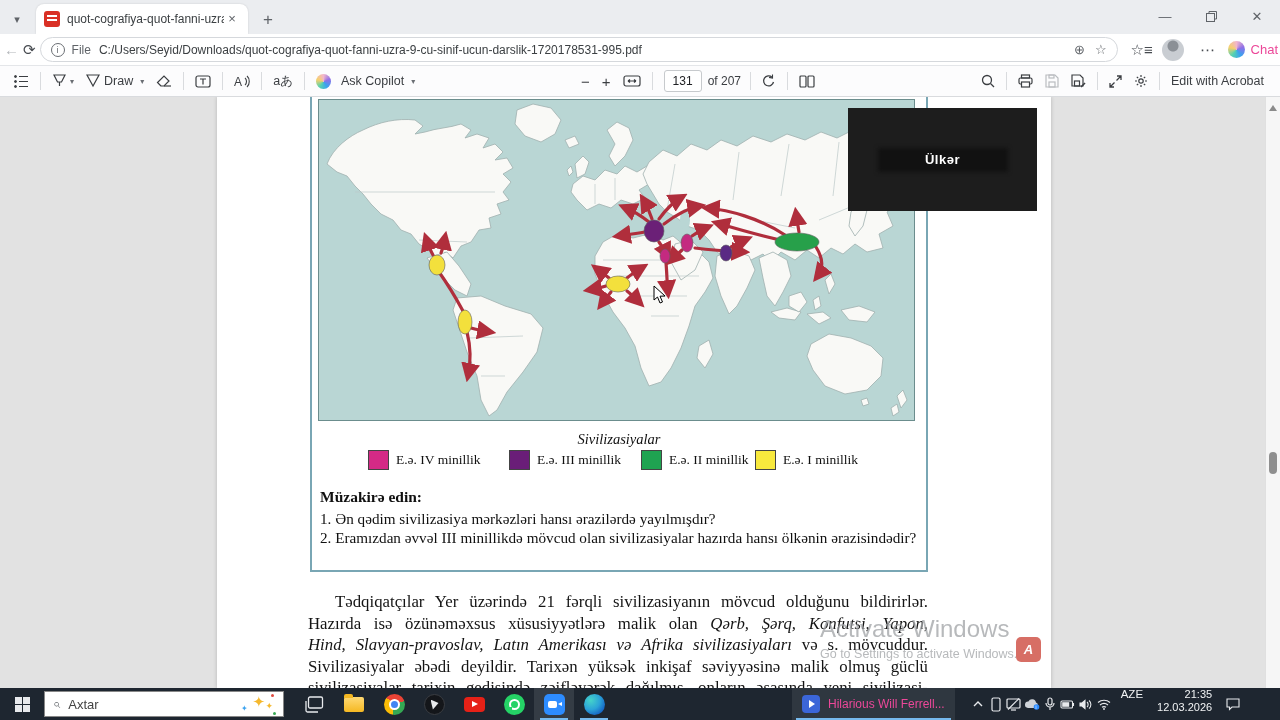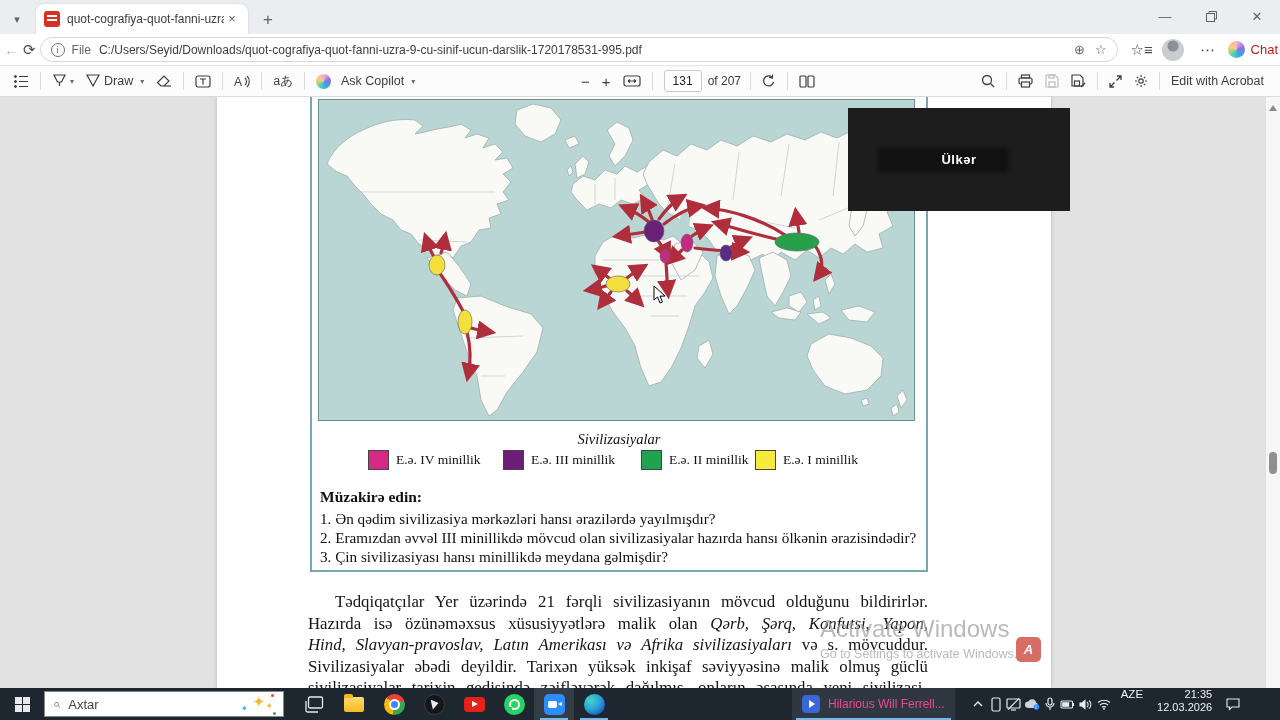--- a/index.html
+++ b/index.html
@@ -22,21 +22,21 @@
   .urlrow { position:absolute; left:0; top:34px; width:1280px; height:32px; background:#fff; display:flex; align-items:center; border-bottom:1px solid #e4e6e9; }
   .navbtn { width:28px; height:28px; display:flex; align-items:center; justify-content:center; font-size:15px; color:#474b50; margin-left:4px; }
   .navbtn.disabled { color:#b3b6ba; }
   .addressbar { flex:none; width:1078px; height:25px; margin-left:4px; border:1px solid #d5d8dc; border-radius:13px; display:flex; align-items:center; padding:0 10px; background:#fff; }
   .addr-info { width:14px; height:14px; border:1px solid #6a6e73; border-radius:50%; color:#6a6e73; font-size:9px; line-height:12px; text-align:center; flex:none; }
   .addr-file { font-size:12px; color:#5f6368; margin:0 8px 0 7px; }
   .addr-text { font-size:12px; color:#3c4043; white-space:nowrap; overflow:hidden; flex:1; }
   .addr-icon { color:#5f6368; font-size:13px; margin-left:10px; flex:none; }
   .urlrow-right { display:flex; align-items:center; margin-left:6px; }
   .avatar { width:22px; height:22px; border-radius:50%; background:radial-gradient(circle at 50% 32%, #8b9096 5px, #c9cdd2 6px); margin:0 6px; }
-  .chatbtn { display:flex; align-items:center; margin:0 10px 0 6px; font-size:13px; color:#b91c1c; }
+  .chatbtn { display:flex; align-items:center; margin:0 10px 0 6px; font-size:13px; color:#ec4899; }
   .copilot-dot { width:17px; height:17px; border-radius:50%; background:conic-gradient(#f2b6cb,#8f6fe8,#3aa2ef,#55d2b0,#f6d06d,#f2b6cb); margin-right:6px; }
 
   
   .pdfbar { position:absolute; left:0; top:66px; width:1280px; height:31px; background:#fcfcfd; border-bottom:1px solid #d9dbde; display:flex; align-items:center; font-size:12.5px; color:#3b3e42; }
   .tbtn { display:flex; align-items:center; justify-content:center; height:26px; padding:0 6px; color:#3b3e42; }
   .tbtn svg { display:block; }
   .tb-label { margin:0 4px; }
   .chev { font-size:8px; color:#6a6e73; margin-left:3px; }
   .tb-sep { width:1px; height:18px; background:#d9dbde; margin:0 5px; flex:none; }
   .pageinput { width:38px; height:22px; border:1px solid #c7cacd; border-radius:3px; text-align:center; font-size:12px; color:#202124; background:#fff; margin:0 6px; font-family:"Liberation Sans",sans-serif; }
@@ -59,21 +59,21 @@
   .discussion { position:absolute; left:103px; top:391px; width:608px; font-family:"Liberation Serif",serif; color:#101010; }
   .disc-head { font-weight:bold; font-size:15.5px; margin-bottom:3px; }
   .disc-q { font-size:15.2px; line-height:19px; white-space:nowrap; }
 
   .bodytext { position:absolute; left:91px; top:494px; width:620px; height:97px; overflow:hidden; font-family:"Liberation Serif",serif; font-size:16.8px; color:#141414; }
   .pline { line-height:21.6px; text-align:justify; text-align-last:justify; white-space:nowrap; }
   .pline.first { text-indent:27px; }
   .pline .it { font-style:italic; }
 
   
-  .cam-box { position:absolute; left:848px; top:11px; width:222px; height:103px; background:#1d1d1d; display:flex; align-items:center; justify-content:center; }
+  .cam-box { position:absolute; left:848px; top:11px; width:189px; height:103px; background:#1d1d1d; display:flex; align-items:center; justify-content:center; }
   .cam-strip { position:absolute; left:30px; top:40px; width:130px; height:24px; background:#111; filter:blur(2px); }
   .cam-name { position:relative; color:#fff; font-size:13px; font-weight:bold; letter-spacing:.5px; }
 
   
   .activate { position:absolute; left:820px; top:518px; color:#9fa2a5; opacity:.75; }
   .activate .l1 { font-size:24px; }
   .activate .l2 { font-size:12.5px; margin-top:4px; }
   .acrobat { position:absolute; left:1016px; top:540px; width:25px; height:25px; background:#d1554b; border-radius:5px; opacity:.85; display:flex; align-items:center; justify-content:center; }
   .acrobat span { color:#fff; font-size:13px; font-weight:bold; font-style:italic; }
 
@@ -404,42 +404,41 @@
         </svg>
       </div>
 
       <div class="legend-title">Sivilizasiyalar</div>
       <div class="legend-row" id="legend-row">
   <div class="legend-item" style="left: 151px;">
     <span class="swatch" style="background: rgb(212, 42, 134);"></span>
     <span class="legend-label">E.ə. IV minillik</span>
   </div>
 
-  <div class="legend-item" style="left: 286px;">
+  <div class="legend-item" style="left: 292px;">
     <span class="swatch" style="background: rgb(106, 30, 120);"></span>
     <span class="legend-label">E.ə. III minillik</span>
   </div>
 
   <div class="legend-item" style="left: 424px;">
     <span class="swatch" style="background: rgb(31, 163, 81);"></span>
     <span class="legend-label">E.ə. II minillik</span>
   </div>
 
   <div class="legend-item" style="left: 538px;">
     <span class="swatch" style="background: rgb(248, 233, 61);"></span>
     <span class="legend-label">E.ə. I minillik</span>
   </div>
 </div>
 
       <div class="discussion">
         <div class="disc-head">Müzakirə edin:</div>
         <div id="questions">
             <div class="disc-q">1. Ən qədim sivilizasiya mərkəzləri hansı ərazilərdə yayılmışdır?</div>
             <div class="disc-q">2. Eramızdan əvvəl III minillikdə mövcud olan sivilizasiyalar hazırda hansı ölkənin ərazisindədir?</div>
-            <div class="disc-q">3. Çin sivilizasiyası hansı minillikdə meydana gəlmişdir?</div>
           </div>
       </div>
 
       <div class="bodytext" id="paragraph">
           <div class="pline first"><span>Tədqiqatçılar Yer üzərində 21 fərqli sivilizasiyanın mövcud olduğunu bildirirlər.</span></div>
           <div class="pline"><span>Hazırda isə özünəməxsus xüsusiyyətlərə malik olan </span><span class="it">Qərb, Şərq, Konfutsi, Yapon,</span></div>
           <div class="pline"><span class="it">Hind, Slavyan-pravoslav, Latın Amerikası və Afrika sivilizasiyaları</span><span> və s. mövcuddur.</span></div>
           <div class="pline"><span>Sivilizasiyalar əbədi deyildir. Tarixən yüksək inkişaf səviyyəsinə malik olmuş güclü</span></div>
           <div class="pline"><span>sivilizasiyalar tarixin gedişində zəifləyərək dağılmış, onların əsasında yeni sivilizasi-</span></div>
         </div>

